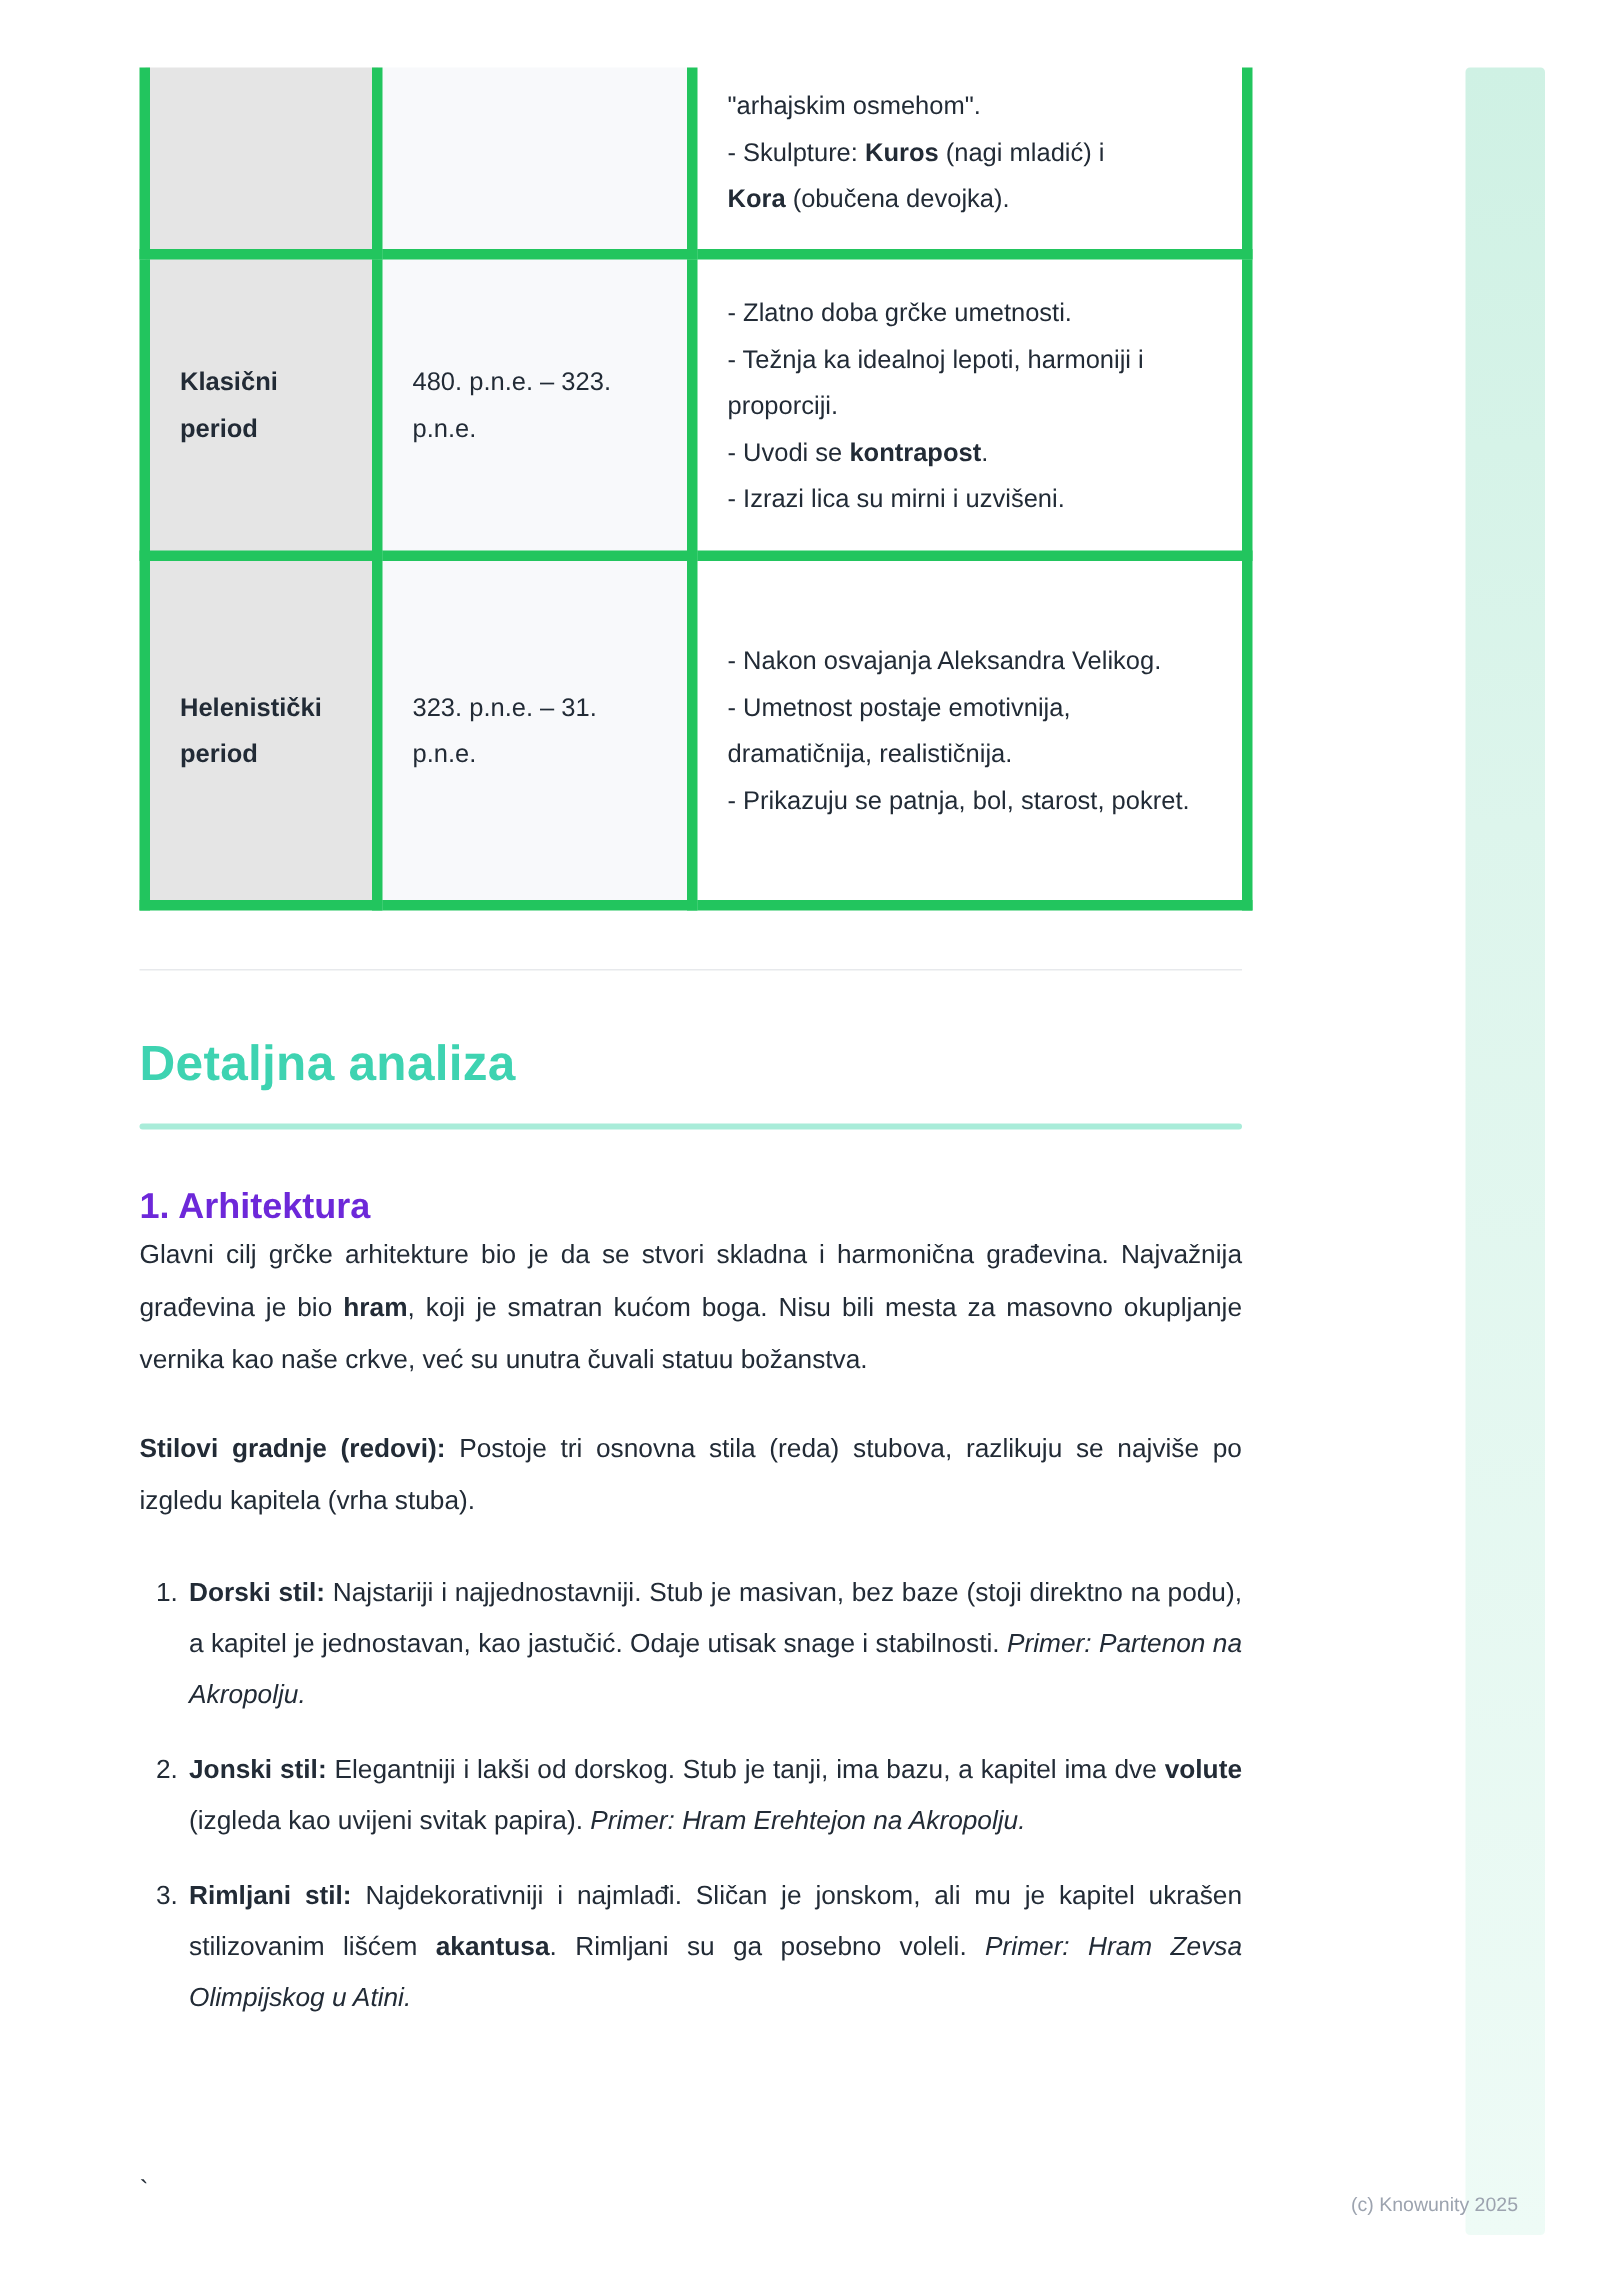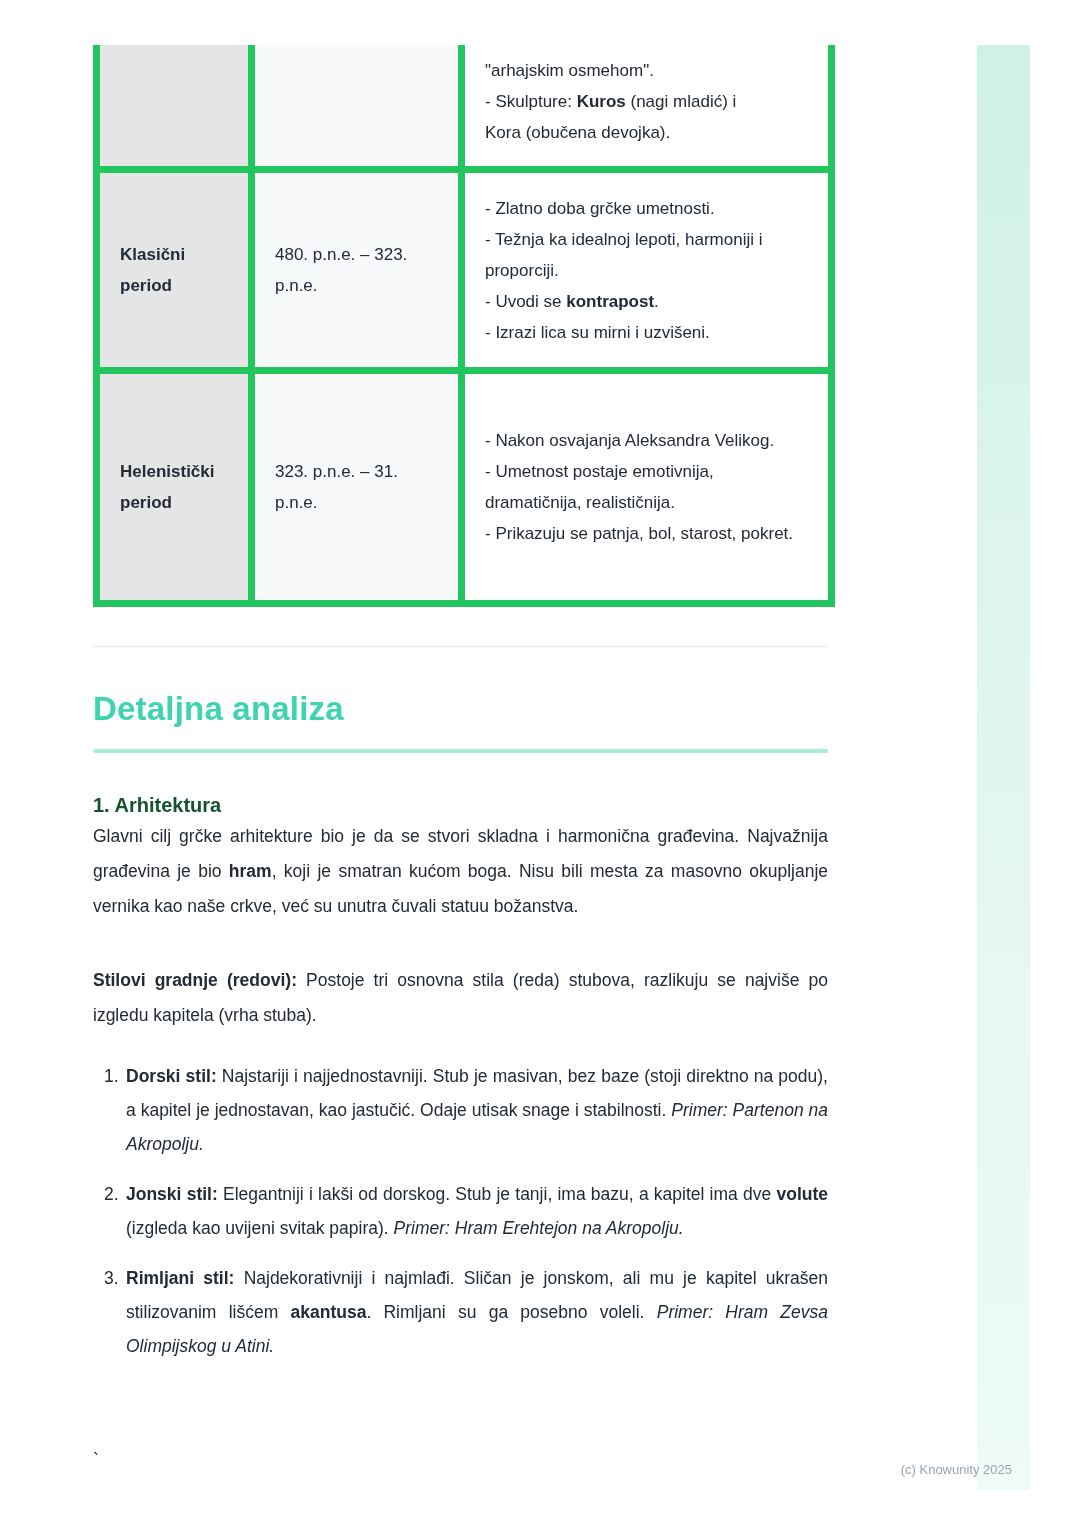--- a/index.html
+++ b/index.html
@@ -70,32 +70,32 @@
   }
   .accent-bar {
     margin-top: 22px;
     height: 4px;
     width: 100%;
     border-radius: 2px;
     background: #a9ecd9;
   }
   h2.sub-title {
     margin-top: 38px;
-    font-size: 20px;
+    font-size: 24px;
     line-height: 28px;
     font-weight: 700;
-    color: #14532d;
+    color: #6d28d9;
   }
   p.body-p {
     font-size: 17.5px;
     line-height: 35px;
     text-align: justify;
   }
   p.p1 { }
-  p.p2 { margin-top: 39px; }
+  p.p2 { margin-top: 24px; }
 
   .styles-list { margin-top: 26px; padding-left: 11px; }
   .list-item {
     display: flex;
     font-size: 17.5px;
     line-height: 34px;
   }
   .list-item + .list-item { margin-top: 16px; }
   .list-item .num { width: 22px; flex: 0 0 22px; }
   .list-item .item-text { flex: 1; text-align: justify; }
@@ -120,21 +120,21 @@
 
 <div class="stripe"></div>
 
 <div class="content">
 
   <table class="periods">
     <tbody>
       <tr class="r0">
         <td class="col-period"></td>
         <td class="col-dates"></td>
-        <td class="col-desc"><span>"arhajskim osmehom".</span><br><span>- Skulpture: </span><span style="font-weight: 700;">Kuros</span><span> (nagi mladić) i</span><br><span style="font-weight: 400;">Kora</span><span> (obučena devojka).</span></td>
+        <td class="col-desc"><span>"arhajskim osmehom".</span><br><span>- Skulpture: </span><span style="font-weight: 700;">Kuros</span><span> (nagi mladić) i</span><br><span style="font-weight: 700;">Kora</span><span> (obučena devojka).</span></td>
       </tr>
       <tr class="r1">
         <td class="col-period"><span style="font-weight: 700;">Klasični period</span></td>
         <td class="col-dates"><span>480. p.n.e. – 323. p.n.e.</span></td>
         <td class="col-desc"><span>- Zlatno doba grčke umetnosti.</span><br><span>- Težnja ka idealnoj lepoti, harmoniji i proporciji.</span><br><span>- Uvodi se </span><span style="font-weight: 700;">kontrapost</span><span>.</span><br><span>- Izrazi lica su mirni i uzvišeni.</span></td>
       </tr>
       <tr class="r2">
         <td class="col-period"><span style="font-weight: 700;">Helenistički period</span></td>
         <td class="col-dates"><span>323. p.n.e. – 31. p.n.e.</span></td>
         <td class="col-desc"><span>- Nakon osvajanja Aleksandra Velikog.</span><br><span>- Umetnost postaje emotivnija, dramatičnija, realističnija.</span><br><span>- Prikazuju se patnja, bol, starost, pokret.</span></td>

